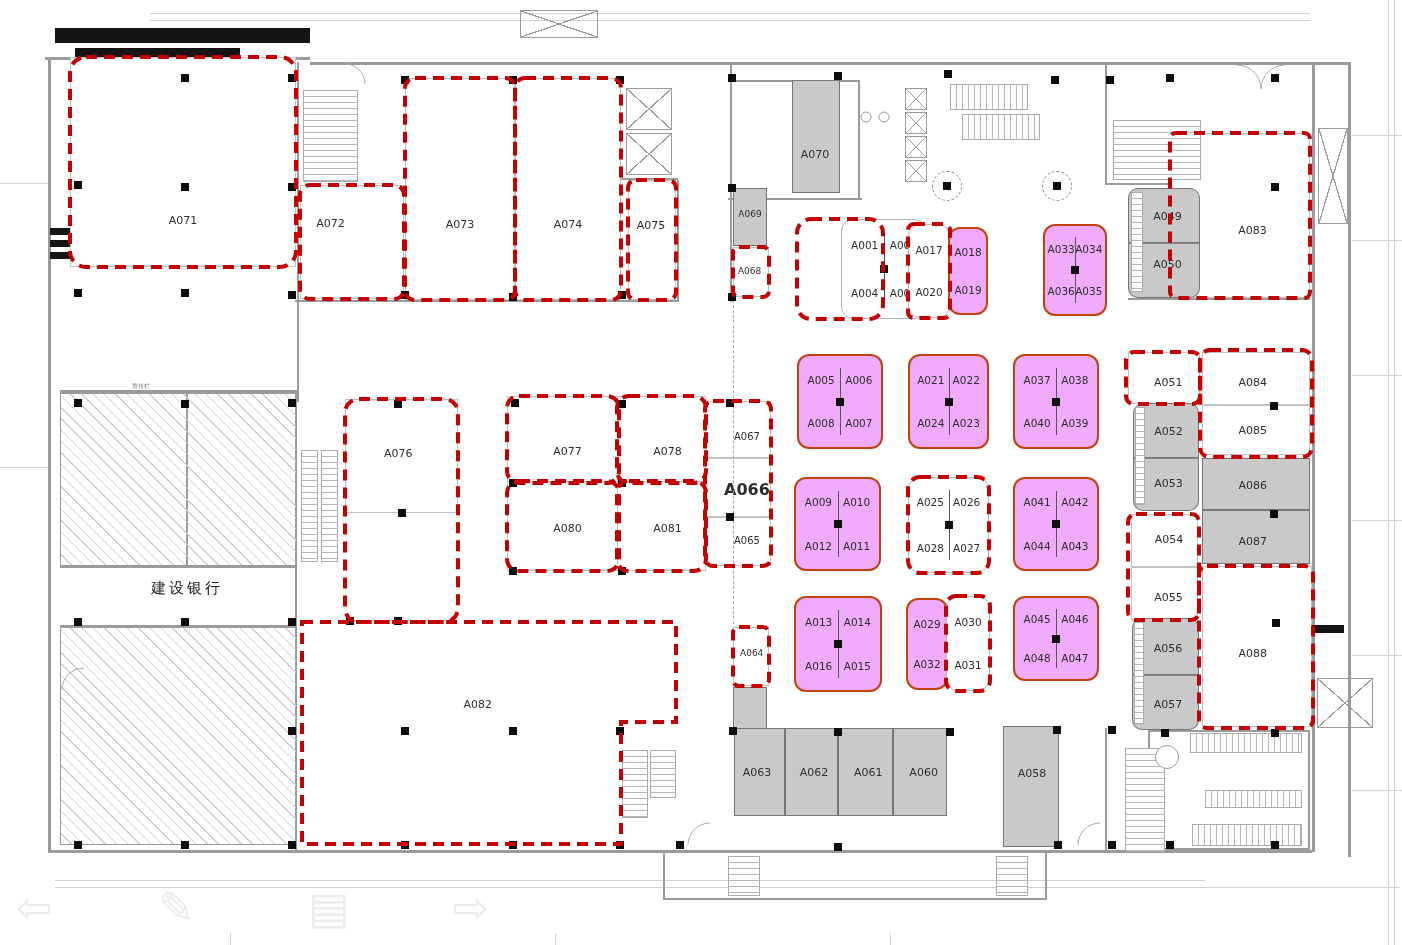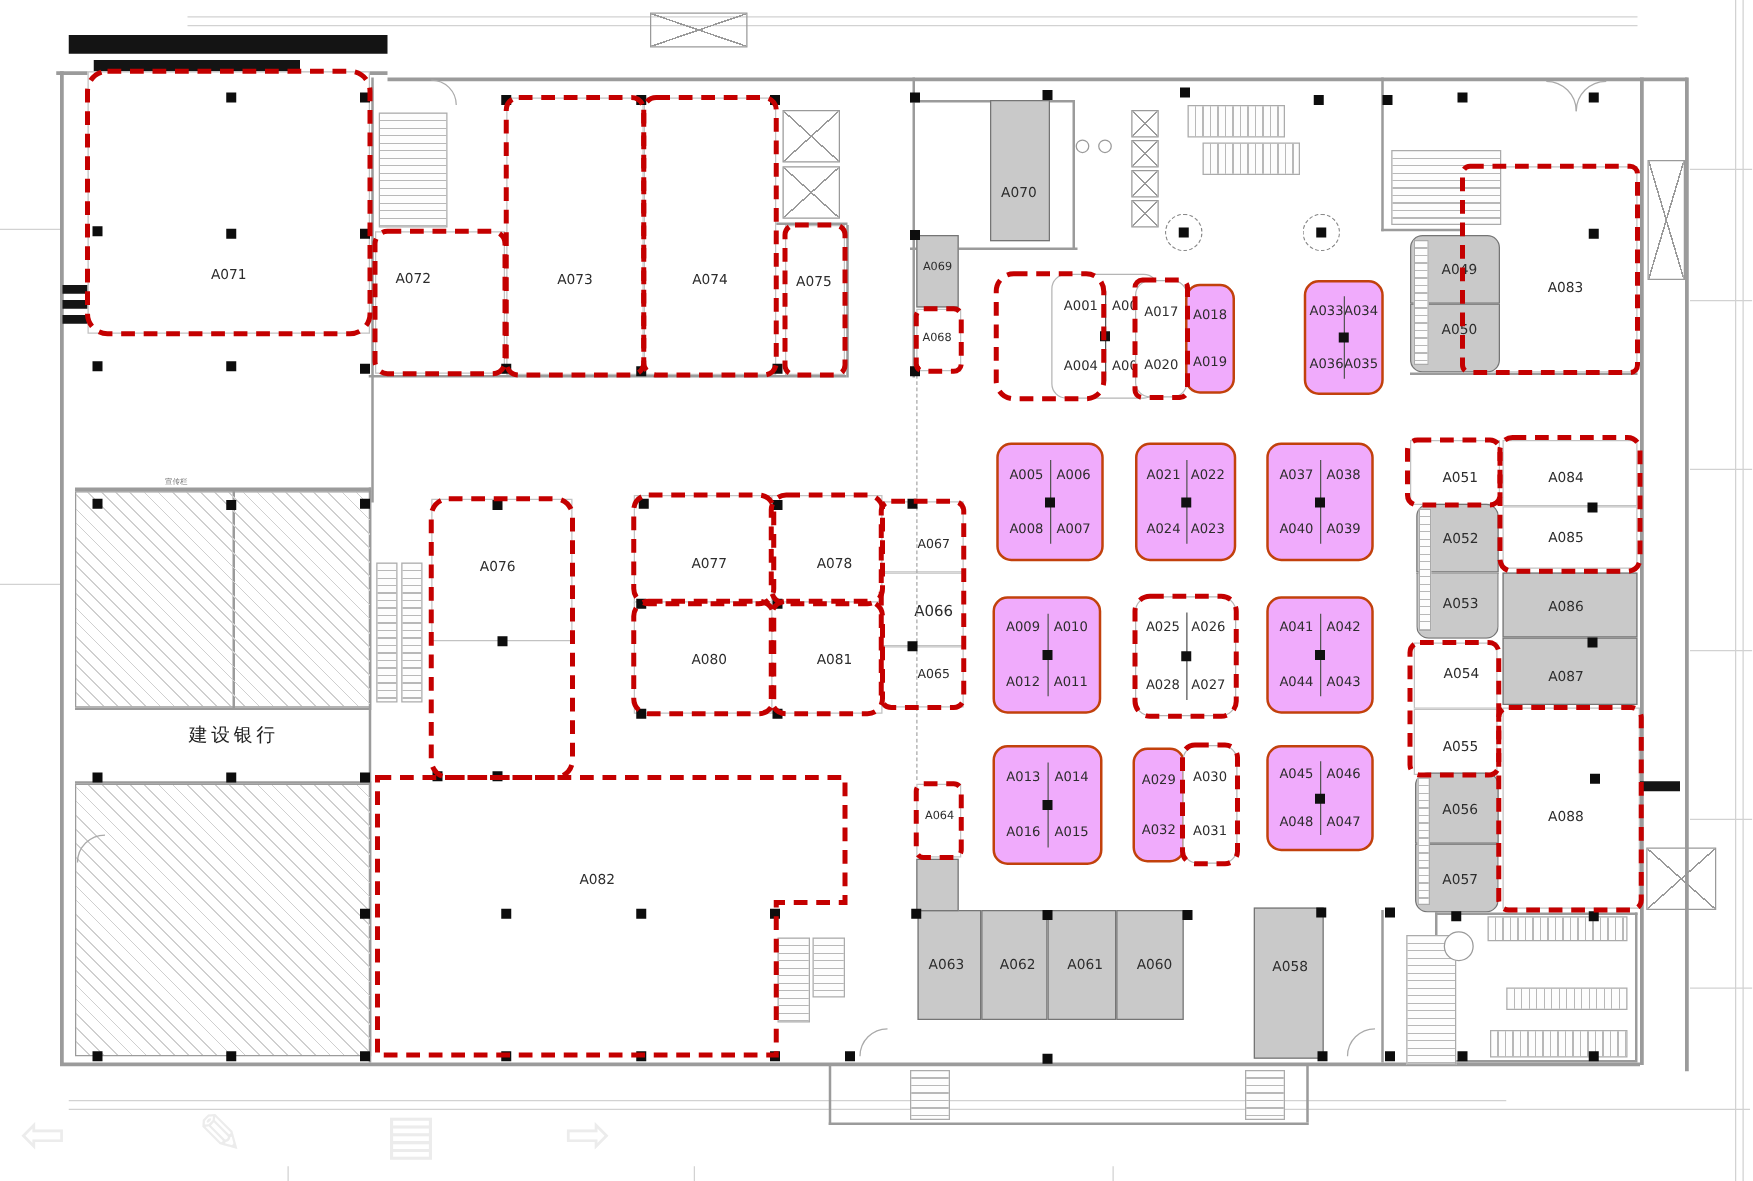--- a/index.html
+++ b/index.html
@@ -179,21 +179,21 @@
     <div class="cell white" style="left: 507px; top: 481px; width: 112px; height: 90px;">
       <span class="lbl" style="left: 54%; top: 52%;">A080</span>
     </div>
     <div class="cell white" style="left: 617px; top: 481px; width: 89px; height: 90px;">
       <span class="lbl" style="left: 57%; top: 52%;">A081</span>
     </div>
     <div class="cell white" style="left: 705px; top: 401px; width: 66px; height: 57px;">
       <span class="lbl" style="left: 64%; top: 62%; font-size: 10px;">A067</span>
     </div>
     <div class="cell white" style="left: 705px; top: 458px; width: 66px; height: 59px;">
-      <span class="lbl" style="left: 64%; top: 52%; font-size: 12px;">A066</span>
+      <span class="lbl" style="left: 64%; top: 52%; font-size: 16px; font-weight: bold;">A066</span>
     </div>
     <div class="cell white" style="left: 705px; top: 517px; width: 66px; height: 49px;">
       <span class="lbl" style="left: 64%; top: 46%; font-size: 10px;">A065</span>
     </div>
     <div class="cell white nb" style="left: 302px; top: 622px; width: 374px; height: 222px;">
       <span class="lbl" style="left: 47%; top: 37%;">A082</span>
     </div>
     <div class="cell white" style="left: 733px; top: 627px; width: 36px; height: 59px;">
       <span class="lbl" style="left: 52%; top: 44%; font-size: 9px;">A064</span>
     </div>

